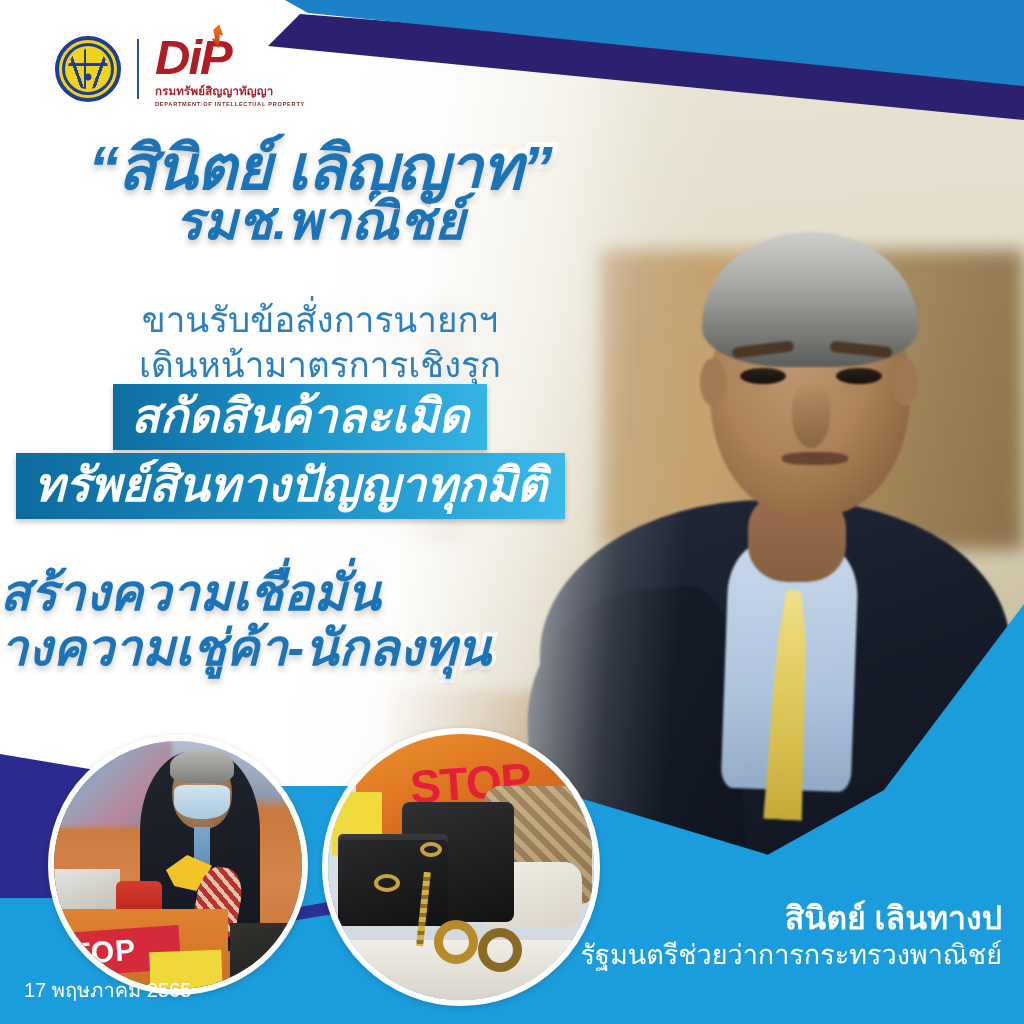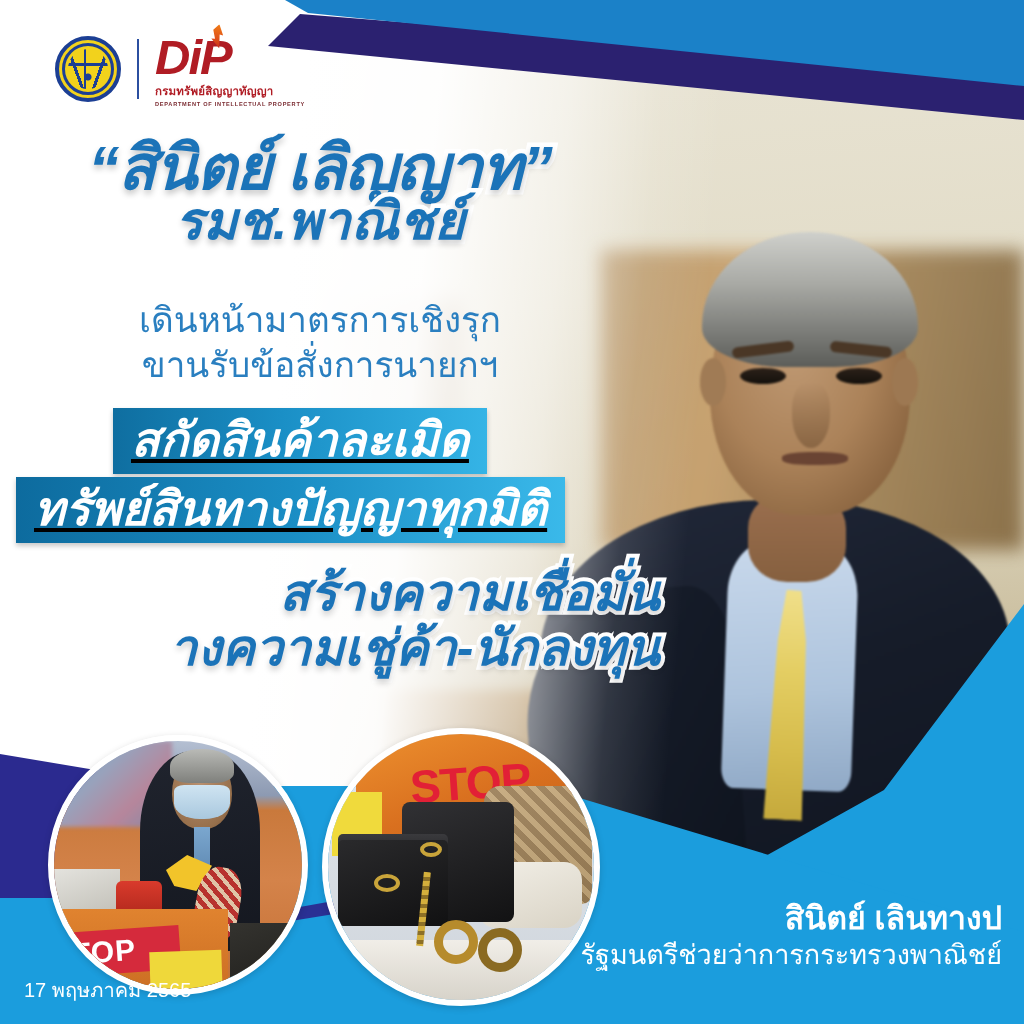--- a/index.html
+++ b/index.html
@@ -216,39 +216,39 @@
     paint-order:stroke fill;
     text-shadow:0 4px 6px rgba(0,0,0,.22);
   }
   .hl-1 { font-size:62px; letter-spacing:-1px; }
   .hl-2 { font-size:52px; margin-top:-4px; }
 
   .sub-lines { position:absolute; left:0; top:298px; width:640px; text-align:center; z-index:35; }
   .sl { font-size:35px; color:#2a7fc0; font-weight:400; line-height:1.28; }
 
   
-  .banner-wrap { position:absolute; left:0; top:408px; width:660px; z-index:36;text-decoration:underline; }
+  .banner-wrap { position:absolute; left:0; top:384px; width:660px; z-index:36; }
   .banner {
     display:block; width:fit-content;
     color:#ffffff; font-weight:700; font-style:italic;
     line-height:1.06; white-space:nowrap;
     padding:7px 18px 9px 18px;
     box-shadow:0 3px 5px rgba(0,0,0,.22);
   }
   .banner-1 {
     font-size:47px; margin-left:113px;
     background:linear-gradient(90deg,#0f6ea0 0%,#1a8fc6 45%,#35b4e6 100%);
   }
   .banner-2 {
     font-size:47px; margin-left:16px; margin-top:3px;
     background:linear-gradient(90deg,#0d6b9e 0%,#1a8dc4 50%,#3ab9ea 100%);
   }
 
   
-  .headline2 { position:absolute; left:0; top:566px; width:660px; text-align:right; z-index:35; }
+  .headline2 { position:absolute; left:0; top:566px; width:660px; text-align:left; z-index:35; }
   .hl2-line {
     font-size:50px; font-weight:700; font-style:italic;
     color:#1b73b8; line-height:1.1;
     -webkit-text-stroke:8px #ffffff;
     paint-order:stroke fill;
     text-shadow:0 4px 6px rgba(0,0,0,.2);
   }
 
   
   .circ {
@@ -396,22 +396,22 @@
       <div class="dip-en">DEPARTMENT OF INTELLECTUAL PROPERTY</div>
     </div>
   </div>
 
   <div class="headline">
     <div class="hl-1">“สินิตย์ เลิญญาท”</div>
     <div class="hl-2">รมช.พาณิชย์</div>
   </div>
 
   <div class="sub-lines">
+    <div class="sl">ขานรับข้อสั่งการนายกฯ</div>
     <div class="sl">เดินหน้ามาตรการเชิงรุก</div>
-    <div class="sl">ขานรับข้อสั่งการนายกฯ</div>
   </div>
 
   <div class="banner-wrap">
     <div class="banner banner-1">สกัดสินค้าละเมิด</div>
     <div class="banner banner-2">ทรัพย์สินทางปัญญาทุกมิติ</div>
   </div>
 
   <div class="headline2">
     <div class="hl2-line">สร้างความเชื่อมั่น</div>
     <div class="hl2-line">างความเชู่ค้า-นักลงทุน</div>

